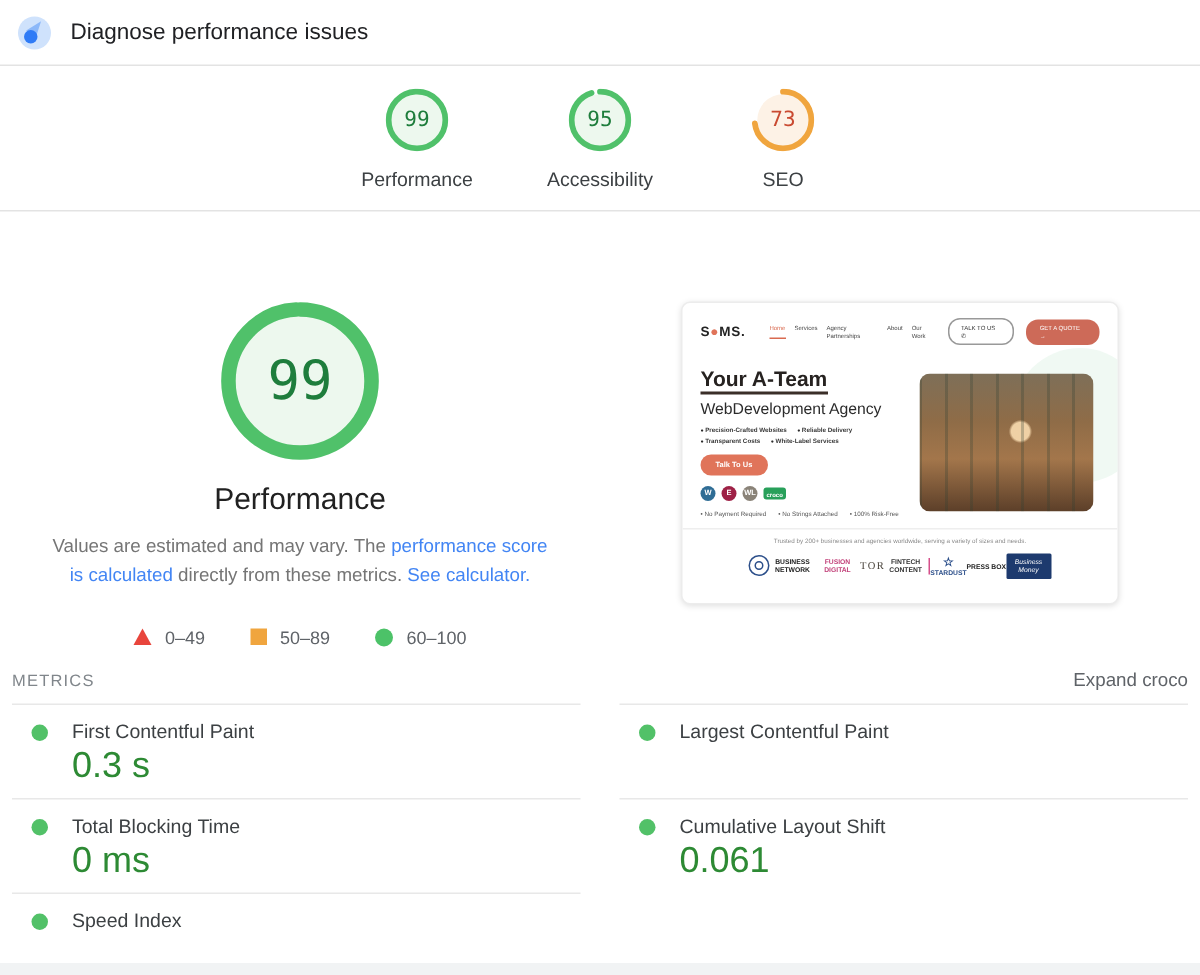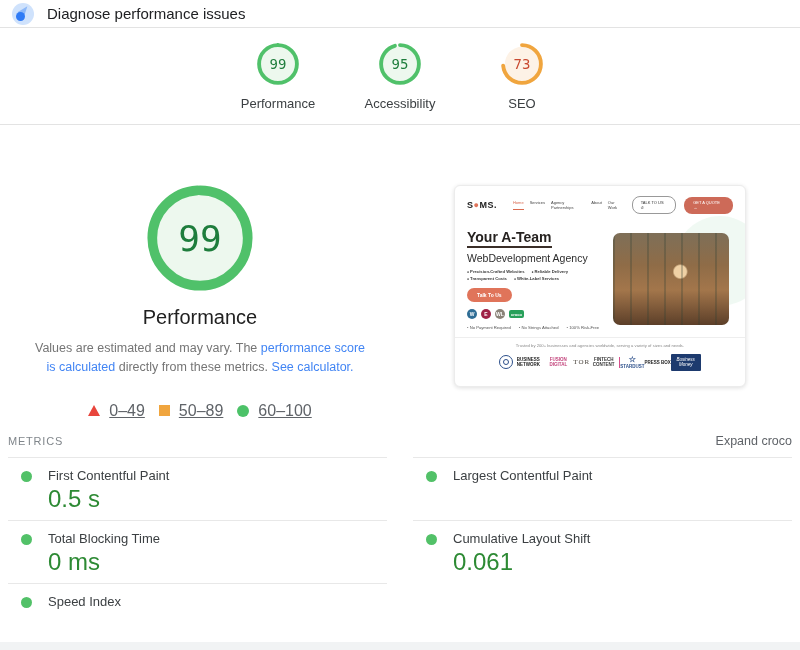--- a/index.html
+++ b/index.html
@@ -1,20 +1,20 @@
 <!DOCTYPE html>
 <html style="--pass-arc: #50c16a; --pass-bg: #edf8ee; --pass-text: #1e7d3c; --avg-arc: #f0a53e; --avg-bg: #fdf2e6; --avg-text: #c94a31; --link: #4285f4; --metric-value: #2d8a34; --dot: #52c168; --legend-red: #e8453c; --legend-orange: #f0a53e; --legend-green: #4cc268;"><head>
 <meta charset="utf-8">
 <style>
   * { margin:0; padding:0; box-sizing:border-box; }
   html,body { width:800px; height:650px; background:#fff; overflow:hidden;
     font-family:"Liberation Sans", sans-serif; position:relative; }
 
   
-  .header { height:28px; display:flex; align-items:center; gap:13px;
+  .header { height:44px; display:flex; align-items:center; gap:13px;
     padding:0 12px; border-bottom:1px solid #e3e3e3; }
   .psi-icon { width:22px; height:22px; border-radius:50%; background:#cfe2fc;
     position:relative; flex:none; }
   .psi-needle { position:absolute; left:8px; top:2px; width:0; height:0;
     border-left:4px solid transparent; border-right:4px solid transparent;
     border-bottom:11px solid #8cb8f9; transform:rotate(38deg); }
   .psi-dot { position:absolute; left:4px; top:9px; width:9px; height:9px;
     border-radius:50%; background:#2f7bf6; }
   .header-title { font-size:15px; font-weight:500; color:#202124; }
 
@@ -41,22 +41,22 @@
   .main { display:grid; grid-template-columns:1fr 1fr; padding-top:60px; }
   .perf-overview { text-align:center; }
   .big-gauge { width:106px; height:106px; margin:0 auto; }
   .big-gauge .gauge { width:106px; height:106px; }
   .big-gauge .gauge-score { font-size:36px; }
   .perf-title { margin-top:15px; font-size:20px; font-weight:400; color:#212121; }
   .perf-desc { margin:10px auto 0; width:342px; font-size:12.5px; color:#757575;
     line-height:1.55; }
   .link { color:var(--link); text-decoration:none; cursor:pointer; }
 
-  .legend { margin-top:24px; display:flex; justify-content:center; gap:14px;
-    align-items:center; font-size:16px; color:#5f6368;text-decoration:underline; }
+  .legend { margin-top:24px; display:flex; justify-content:center; gap:30px;
+    align-items:center; font-size:12px; color:#5f6368; }
   .legend-item { display:flex; align-items:center; gap:9px; }
   .shape-triangle { width:0; height:0; border-left:6px solid transparent;
     border-right:6px solid transparent; border-bottom:11px solid #e8453c; }
   .shape-square { width:11px; height:11px; }
   .shape-circle { width:12px; height:12px; border-radius:50%; }
 
   
   .shot-wrap { display:flex; justify-content:center; }
   .shot-card { width:292px; height:202px; background:#fff; border-radius:6px;
     border:1px solid #ececec; box-shadow:0 1px 4px rgba(0,0,0,.13);
@@ -271,21 +271,21 @@
 
 <div class="metrics-section">
   <div class="metrics-header">
     <span class="metrics-caption">METRICS</span>
     <span class="expand-view">Expand croco</span>
   </div>
   <div class="metrics-grid" id="metrics-grid">
   <div class="metric">
     <span class="metric-dot"></span>
     <div class="metric-name">First Contentful Paint</div>
-    <div class="metric-value">0.5 s</div>
+    <div class="metric-value">0.3 s</div>
   </div>
 
   <div class="metric">
     <span class="metric-dot"></span>
     <div class="metric-name">Largest Contentful Paint</div>
   </div>
 
   <div class="metric">
     <span class="metric-dot"></span>
     <div class="metric-name">Total Blocking Time</div>

